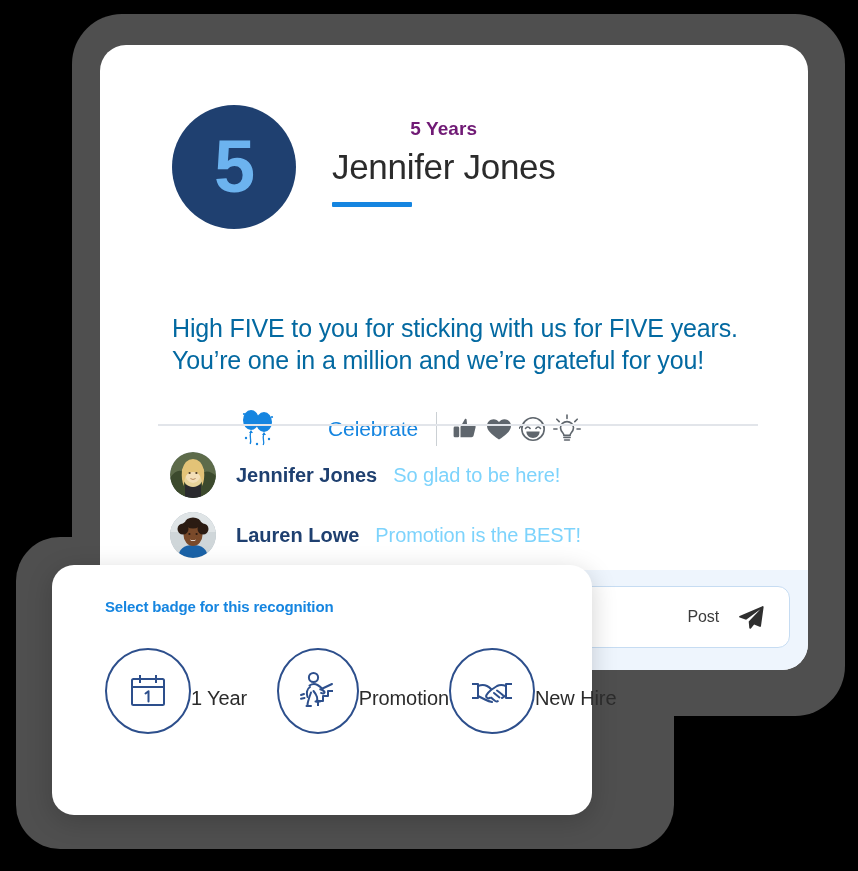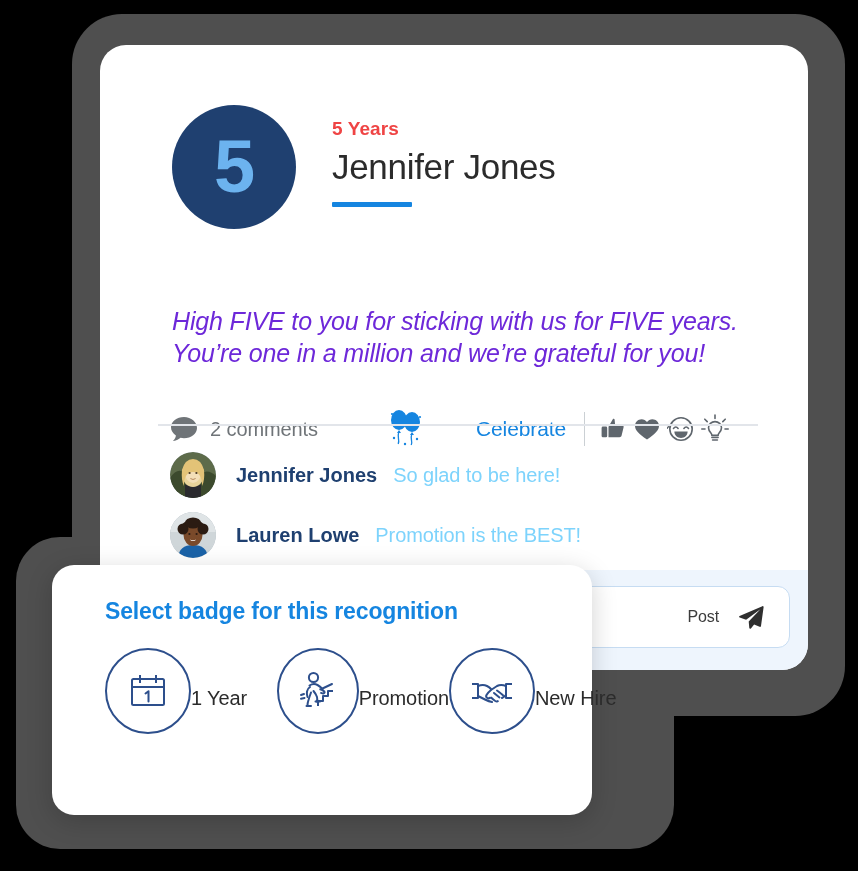--- a/index.html
+++ b/index.html
@@ -64,22 +64,23 @@
     letter-spacing: -1px;
     font-family: "Liberation Sans", sans-serif;
   }
   #header-text {
     margin-left: 36px;
     padding-top: 13px;
   }
   #milestone-label {
     font-size: 19px;
     font-weight: 700;
-    color: #ef4444;
+    color: #701a75;
     letter-spacing: 0.1px;
+    text-align: center;
   }
   #recipient-name {
     font-size: 35px;
     font-weight: 400;
     color: #2b2b2b;
     margin-top: 7px;
     letter-spacing: -0.3px;
     line-height: 1.12;
   }
   #recognized-by {
@@ -92,27 +93,26 @@
   #accent-rule {
     width: 80px; height: 5px;
     background: #1585e0;
     margin-top: 16px;
     border-radius: 1px;
   }
 
   
   #post-message {
     position: absolute;
-    left: 72px; top: 260px;
+    left: 72px; top: 267px;
     width: 600px;
     font-size: 25px;
     line-height: 1.28;
-    color: #6d28d9;
+    color: #0369a1;
     letter-spacing: -0.15px;
-    font-style: italic;
   }
 
   
   #action-bar {
     position: absolute;
     left: 70px; top: 363px;
     display: flex;
     align-items: center;
   }
   .comments-group { display: flex; align-items: center; }
@@ -215,21 +215,21 @@
     position: absolute;
     left: 52px; top: 565px;
     width: 540px; height: 250px;
     background: #ffffff;
     border-radius: 22px;
     box-shadow: 0 6px 26px rgba(0,0,0,0.18);
   }
   #badge-panel-title {
     position: absolute;
     left: 53px; top: 33px;
-    font-size: 23px;
+    font-size: 15px;
     font-weight: 700;
     color: #1585e0;
     letter-spacing: -0.15px;
   }
   #badge-options {
     position: absolute;
     left: 53px; top: 83px;
     display: flex;
   }
   .badge-option {
@@ -275,26 +275,20 @@
         <div id="recipient-name">Jennifer Jones</div>
         <div id="accent-rule"></div>
       </div>
 
     </div>
 
     <div id="post-message">High FIVE to you for sticking with us for FIVE years. You’re one in a million and we’re grateful for you!</div>
 
     <div id="action-bar">
 
-      <div class="comments-group">
-        <svg id="comment-bubble-icon" width="28" height="26" viewBox="0 0 28 26">
-          <path d="M14 1C6.8 1 1 5.6 1 11.3c0 3.3 1.9 6.2 4.9 8.1-.2 2-1.2 3.8-2.6 5.1-.2.2 0 .6.3.5 2.9-.5 5.3-1.9 6.9-3.2 1.1.2 2.3.4 3.5.4 7.2 0 13-4.6 13-10.3S21.2 1 14 1z" fill="#6f7478"></path>
-        </svg>
-        <span id="comments-count">2 comments</span>
-      </div>
 
       <div id="celebrate-group">
         <svg width="40" height="42" viewBox="0 0 40 42">
           <ellipse cx="13" cy="12" rx="8" ry="10" fill="#1585e0"></ellipse>
           <path d="M13 22 l-2 3 h4 z" fill="#1585e0"></path>
           <ellipse cx="26" cy="14" rx="8" ry="10" fill="#1585e0"></ellipse>
           <path d="M26 24 l-2 3 h4 z" fill="#1585e0"></path>
           <path d="M12.6 25 C11 29 14 32 12.2 36" stroke="#1585e0" stroke-width="1.3" fill="none"></path>
           <path d="M25.6 27 C24 31 27 33 25.2 37" stroke="#1585e0" stroke-width="1.3" fill="none"></path>
           <circle cx="8" cy="30" r="1.2" fill="#1585e0"></circle>

